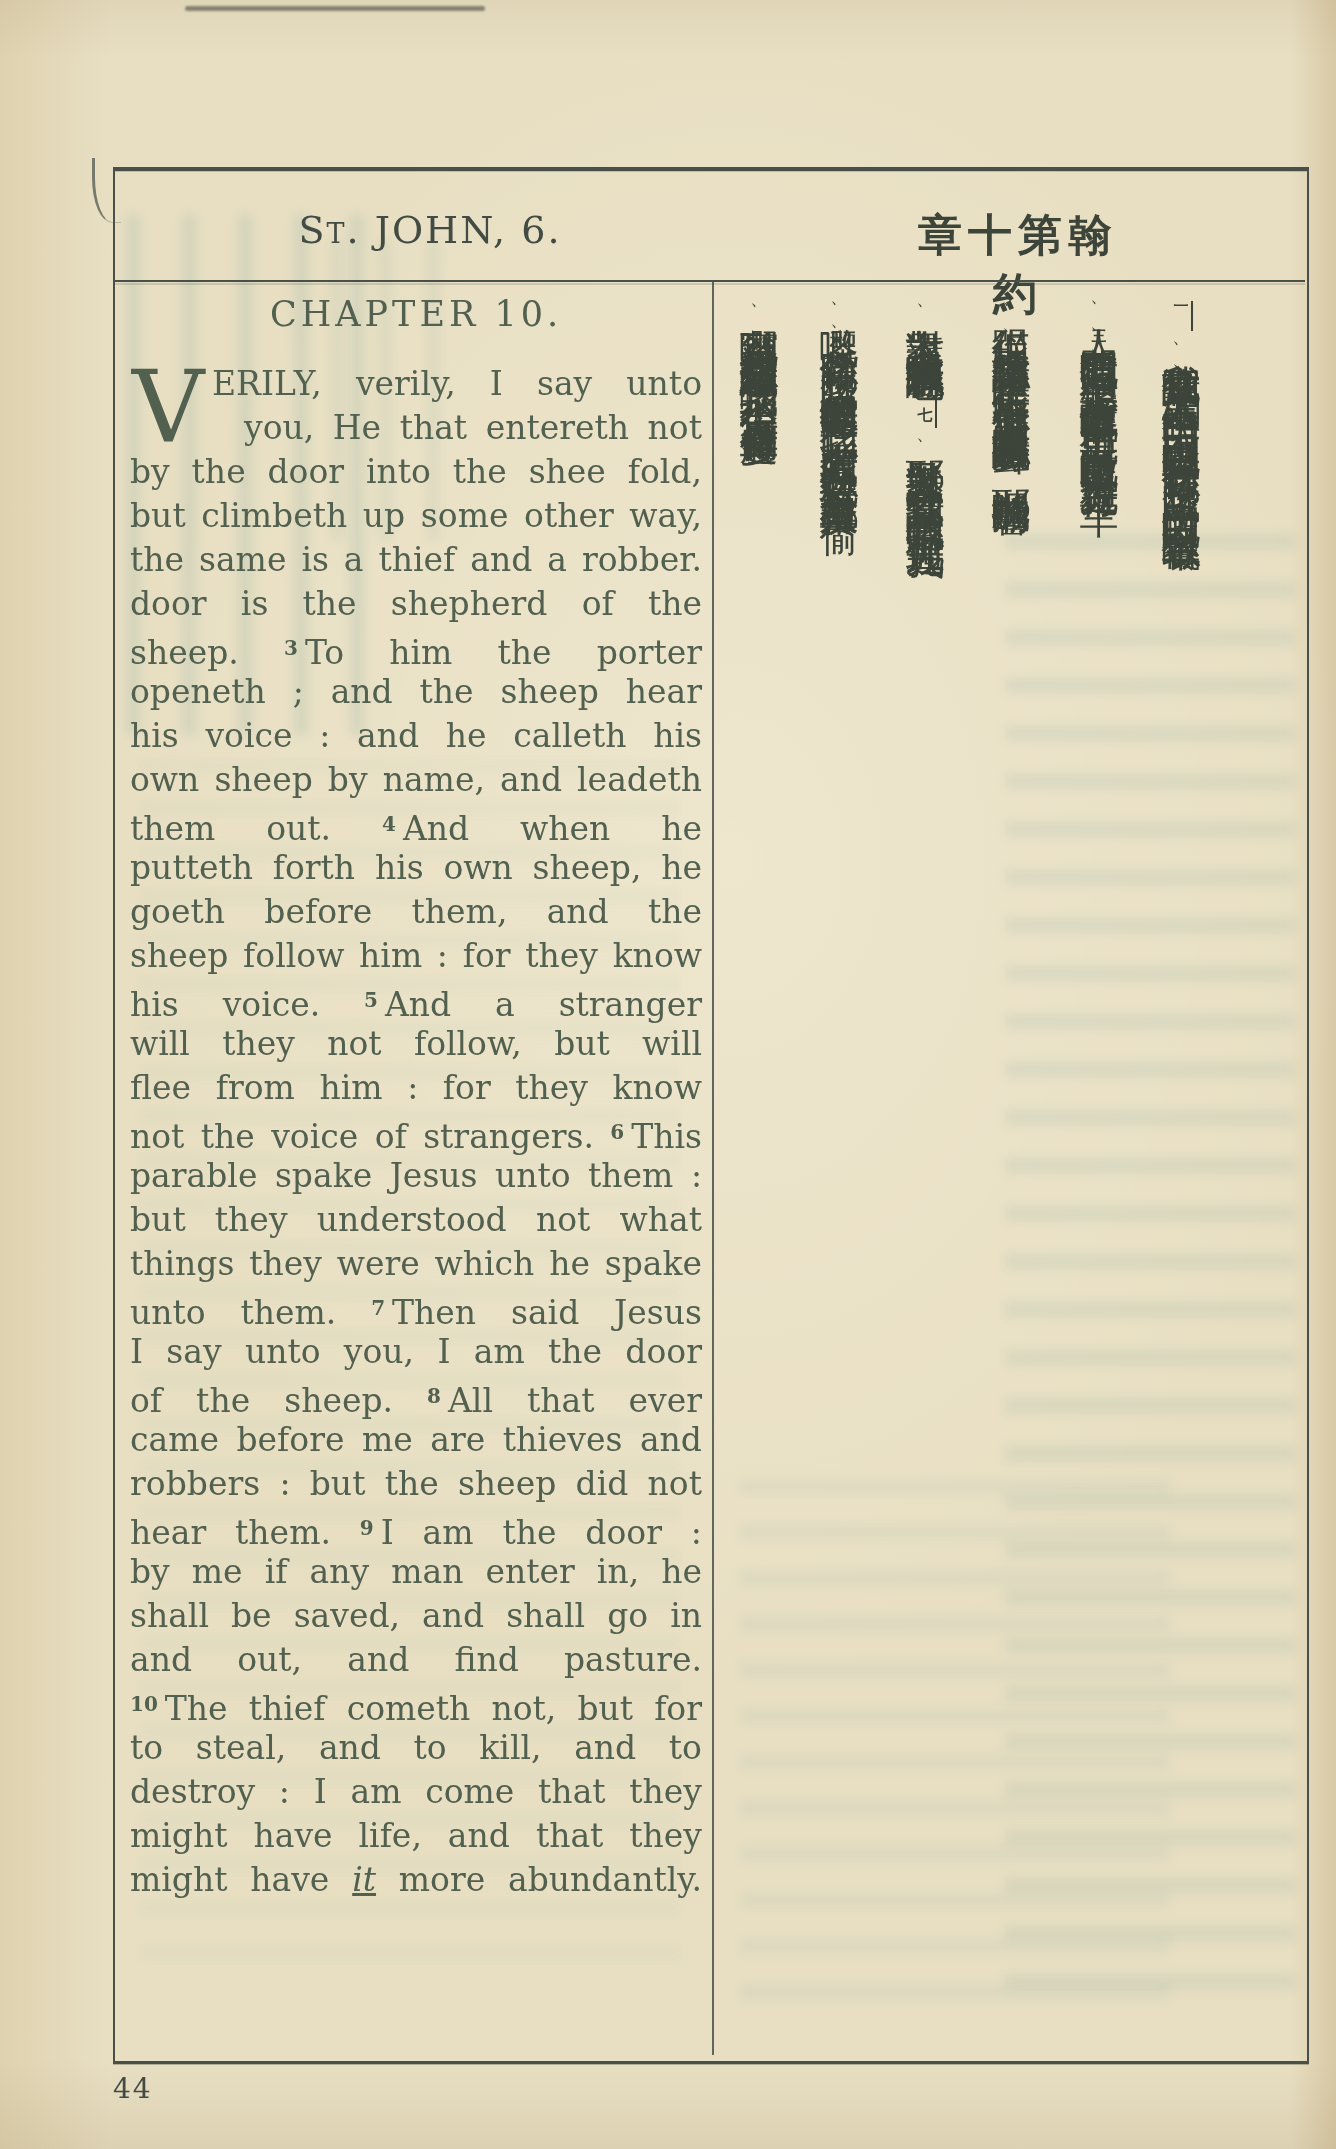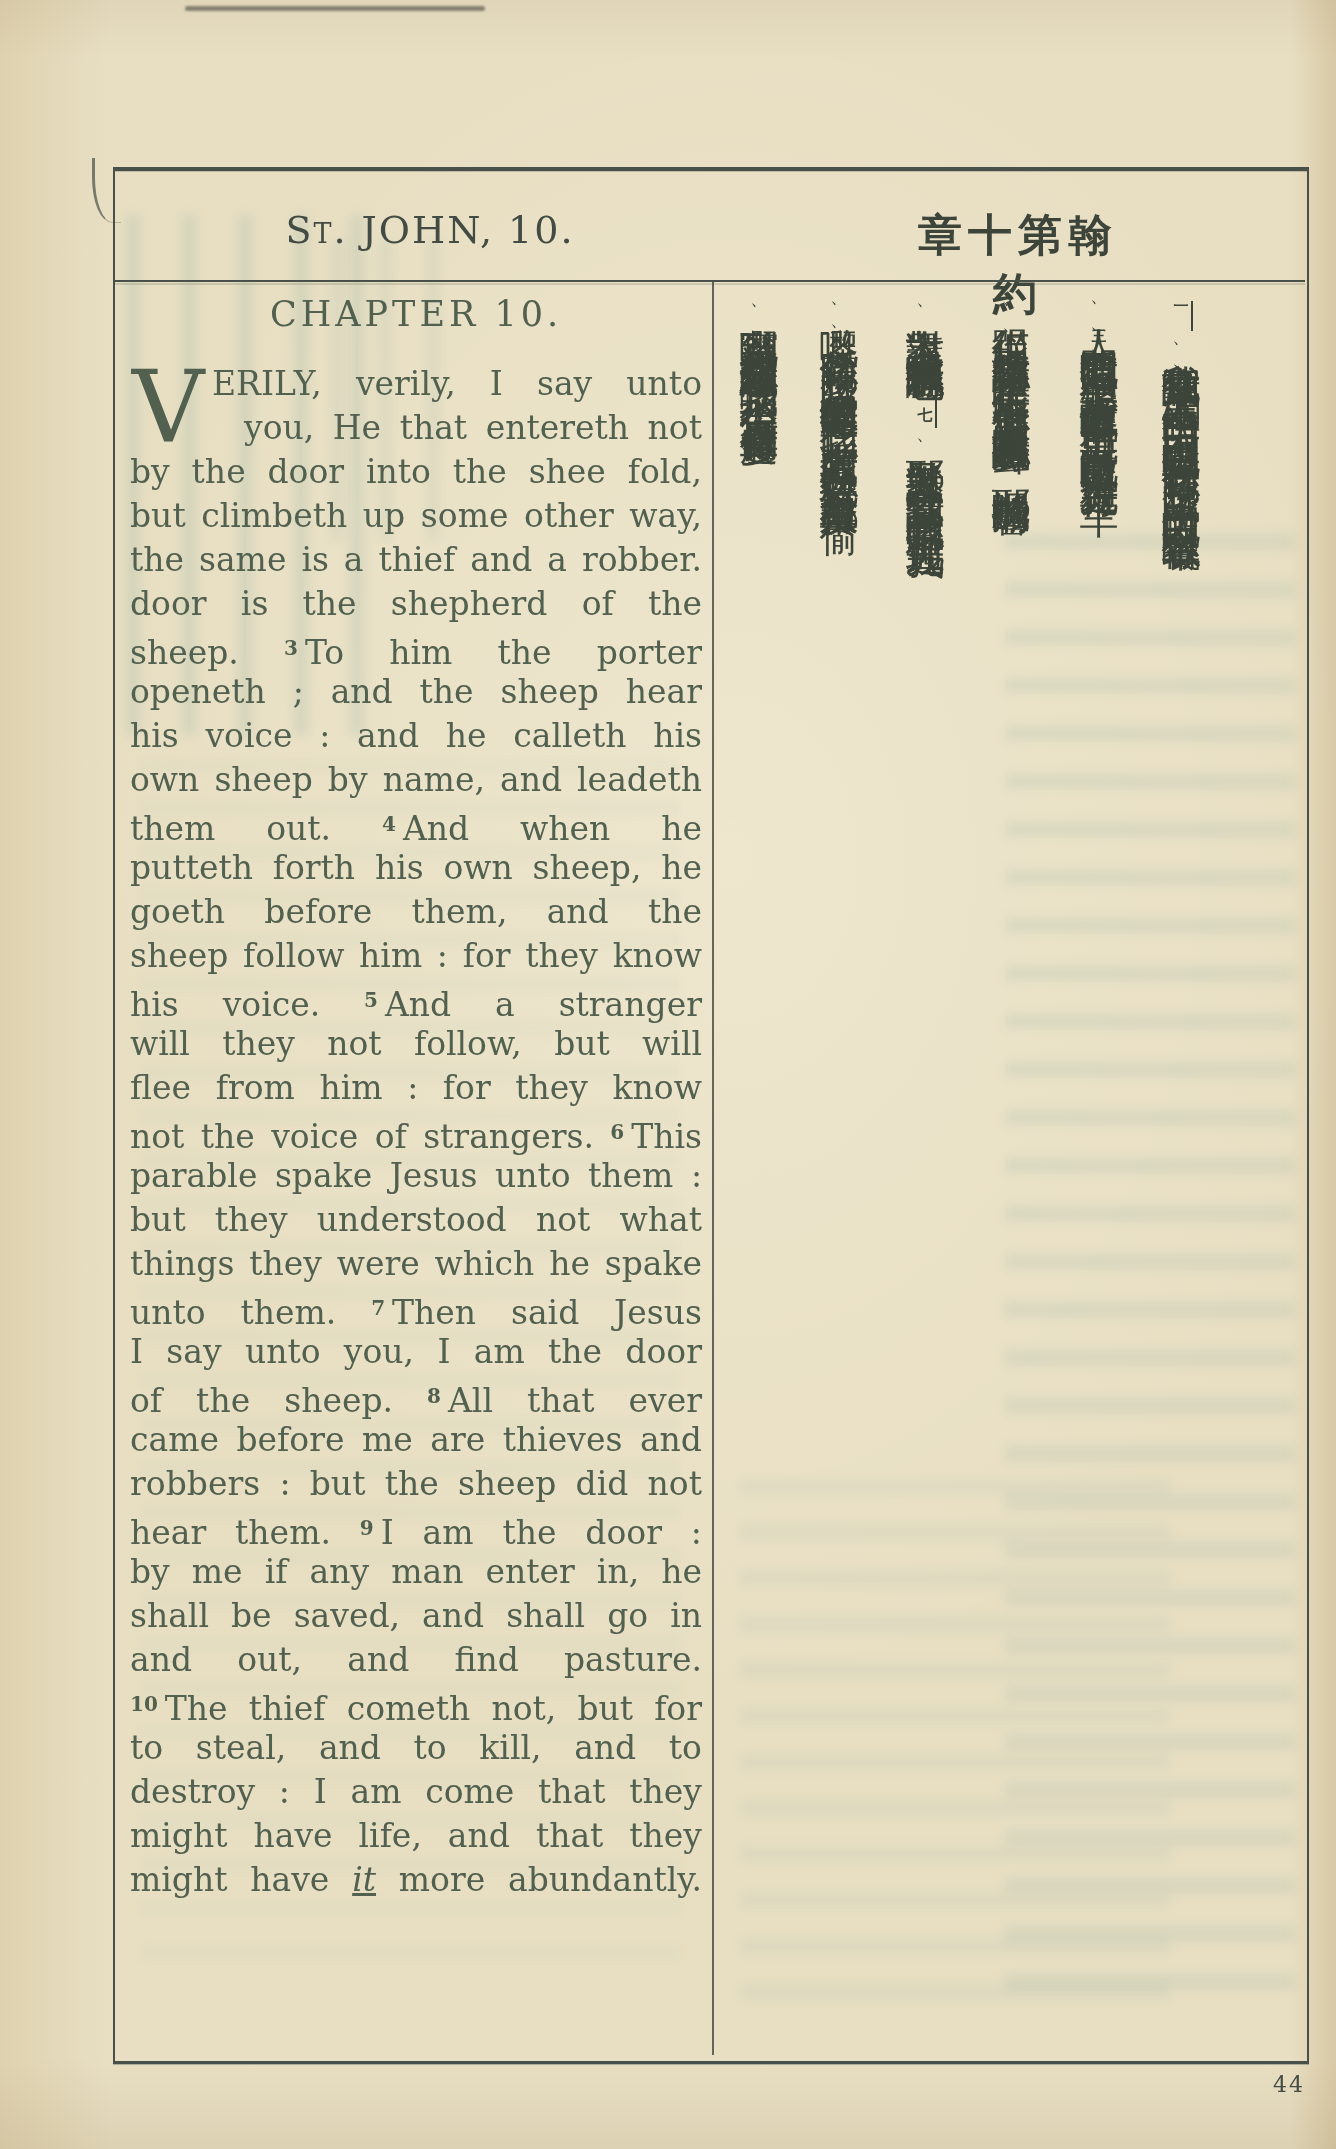--- a/index.html
+++ b/index.html
@@ -44,22 +44,22 @@
 
   
   .zh-area{position:absolute;left:716px;top:282px;width:589px;height:1775px;}
   .zh-col{position:absolute;top:298px;height:1740px;writing-mode:vertical-rl;
     font-size:39px;line-height:46px;letter-spacing:1px;color:var(--c-ink_chinese);
     font-family:"Liberation Serif",serif;}
   .zh-col .pu{font-size:0.45em;}
   .zh-col .mark{font-size:15px;font-weight:bold;transform:translateX(11px);display:inline;}
   .zh-col .mtail{display:inline-block;width:2px;height:30px;background:currentColor;transform:translateX(11px);margin:2px 0;}
 
-  .pagenum{position:absolute;left:113px;top:2072px;width:1192px;text-align:right;
-    font-size:22px;color:var(--c-ink_header);letter-spacing:2px;}
+  .pagenum{position:absolute;left:113px;top:2072px;width:1192px;text-align:left;
+    font-size:28px;color:var(--c-ink_header);letter-spacing:2px;}
 
   
   .ghost{position:absolute;pointer-events:none;filter:blur(5px);}
   .g1{left:125px;top:215px;width:250px;height:520px;
     background:repeating-linear-gradient(90deg, rgba(134,170,156,.18) 0 16px, rgba(0,0,0,0) 16px 56px);}
   .g2{left:330px;top:240px;width:130px;height:300px;
     background:repeating-linear-gradient(90deg, rgba(134,170,156,.12) 0 14px, rgba(0,0,0,0) 14px 48px);}
   .g3{left:1005px;top:530px;width:290px;height:1460px;
     background:repeating-linear-gradient(0deg, rgba(134,170,156,.15) 0 17px, rgba(0,0,0,0) 17px 48px);}
   .g4{left:740px;top:1480px;width:430px;height:520px;
@@ -75,21 +75,21 @@
 
 <div class="ghost g1"></div>
 <div class="ghost g2"></div>
 <div class="ghost g3"></div>
 <div class="ghost g4"></div>
 <div class="ghost g5"></div>
 
 <div class="page-frame"></div>
 <div class="corner-curl"></div>
 
-<div class="hdr-en">St. JOHN, 10.</div>
+<div class="hdr-en">St. JOHN, 6.</div>
 <div class="hdr-zh">章十第翰約</div>
 <div class="header-rule"></div>
 <div class="col-divider"></div>
 
 <div class="en-col">
   <div class="en-chapter">CHAPTER 10.</div>
   <div class="en-body">
     <span class="dropcap">V</span>
     <div id="en-lines">
         <div class="line l1">ERILY, verily, I say unto</div>

